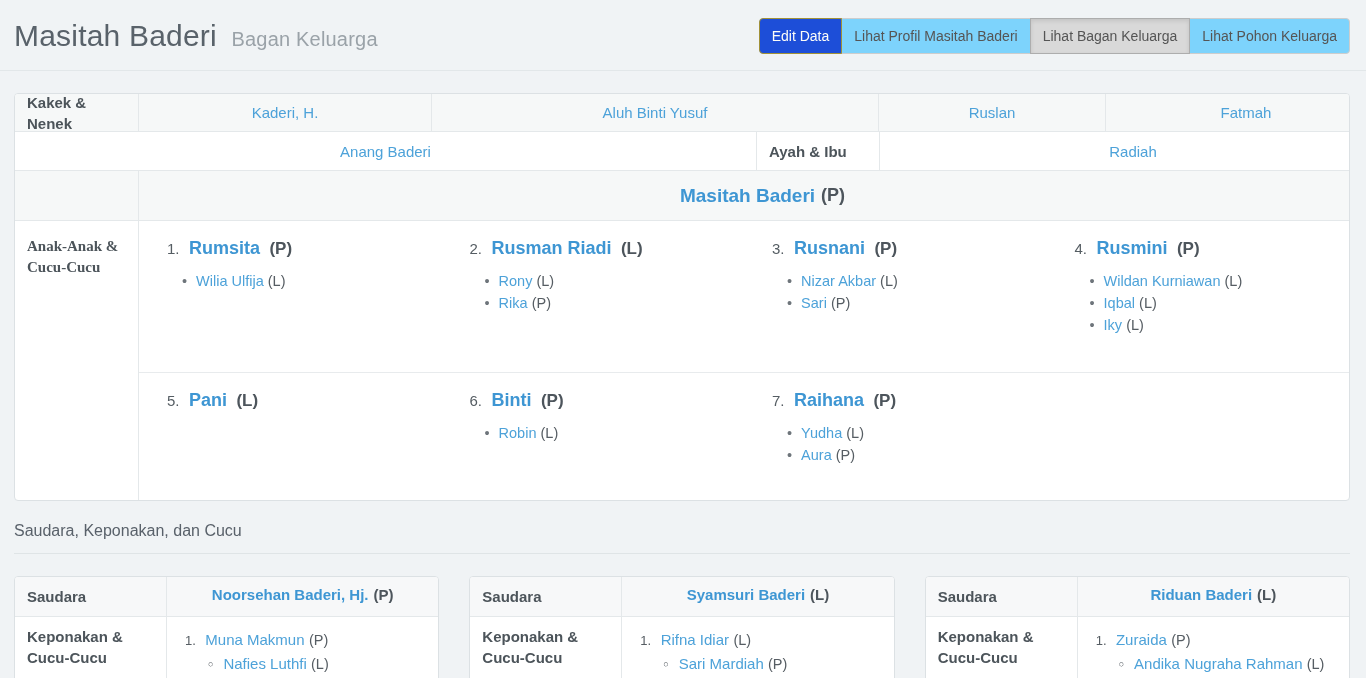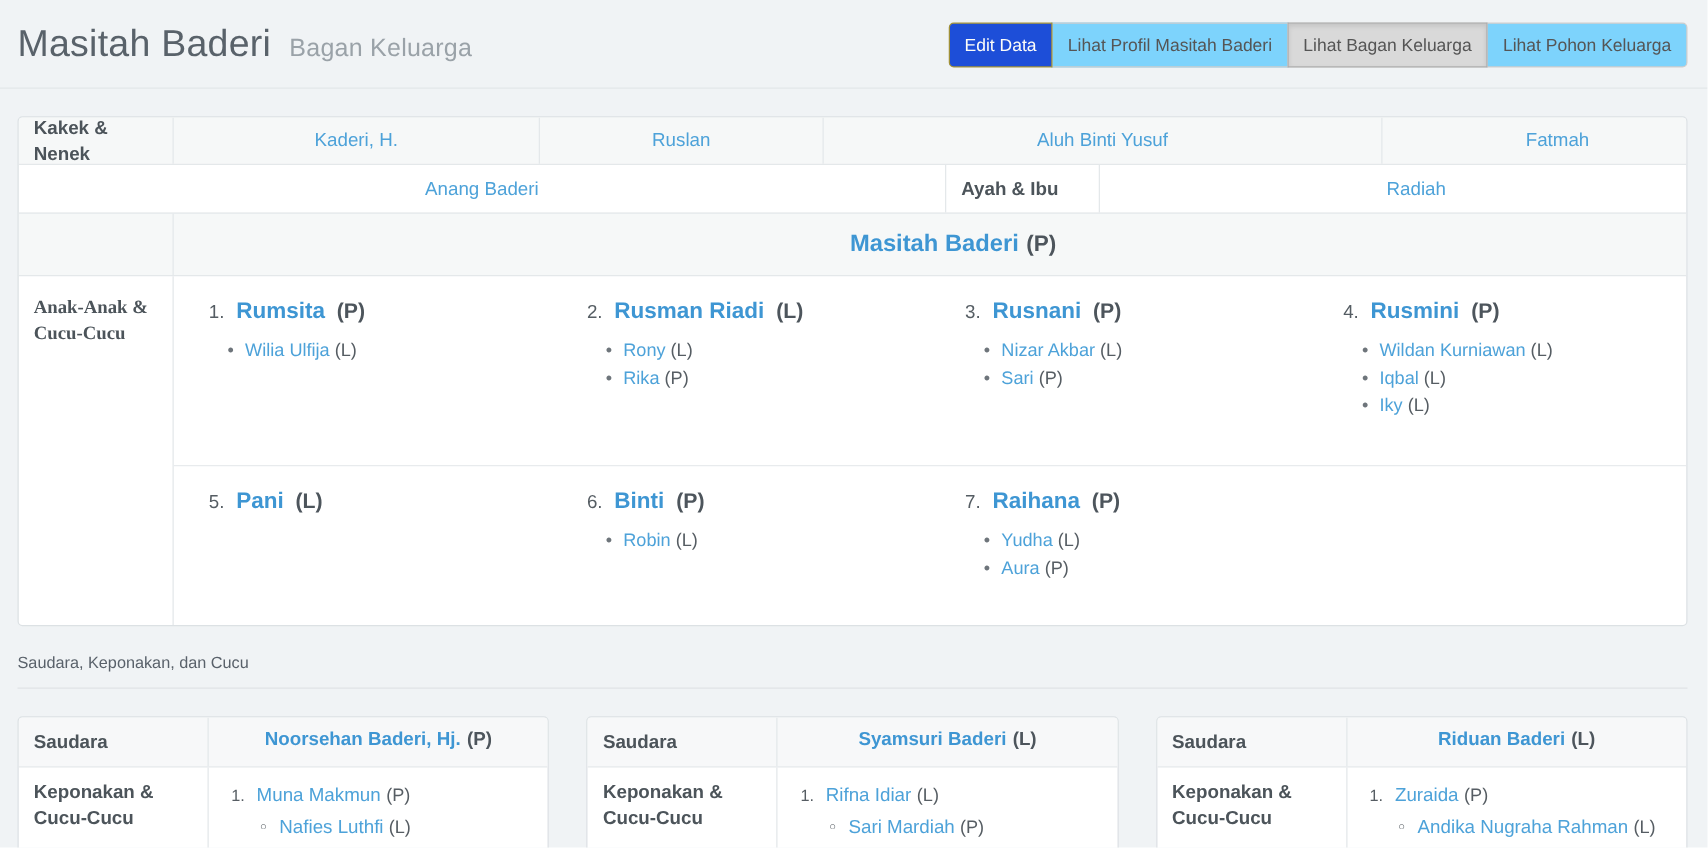--- a/index.html
+++ b/index.html
@@ -73,21 +73,21 @@
   .child-head a { font-size: 18px; font-weight: bold; color: #3e96d3; }
   .child-head .gender { font-size: 17px; font-weight: bold; color: #4d555c; margin-left: 5px; }
   ul.gc-list { list-style: none; margin: 11px 0 0; padding: 0 0 0 15px; }
   ul.gc-list li { line-height: 22px; font-size: 14.5px; color: #565d63; }
   ul.gc-list li::before { content: "•"; color: #6e757b; margin-right: 9px; }
   ul.gc-list a { color: #4da2d9; }
   .g { color: #565d63; }
 
   
   .section-heading {
-    margin: 21px 0 0; font-weight: 400; font-size: 13px; color: #59616a;
+    margin: 21px 0 0; font-weight: 400; font-size: 16px; color: #59616a;
     padding-bottom: 13px; border-bottom: 1px solid #dfe4e6;
   }
   .cards { display: flex; gap: 30px; margin-top: 22px; }
   .card { flex: 1; background: #fff; border: 1px solid #dce1e4; border-radius: 4px 4px 0 0; overflow: hidden; }
   .crow { display: flex; align-items: stretch; border-top: 1px solid #e4e8ea; }
   .crow:first-child { border-top: none; }
   .crow.striped { background: #f7f8f9; }
   .card .clabel {
     width: 151px; flex: none; padding: 9px 12px;
     font-weight: bold; font-size: 15px; color: #4c545a; line-height: 21px;
@@ -125,25 +125,25 @@
 
 <main>
 
   <section class="ftable">
 
     <div class="frow striped r1">
       <div class="fcell lbl">Kakek &amp; Nenek</div>
       <div class="fcell w1">
           <a>Kaderi, H.</a>
         </div>
+      <div class="fcell w2">
+          <a>Aluh Binti Yusuf</a>
+        </div>
       <div class="fcell w3">
           <a>Ruslan</a>
-        </div>
-      <div class="fcell w2">
-          <a>Aluh Binti Yusuf</a>
         </div>
       <div class="fcell wx">
           <a>Fatmah</a>
         </div>
     </div>
 
     <div class="frow r2">
       <div class="fcell wA">
           <a>Anang Baderi</a>
         </div>

